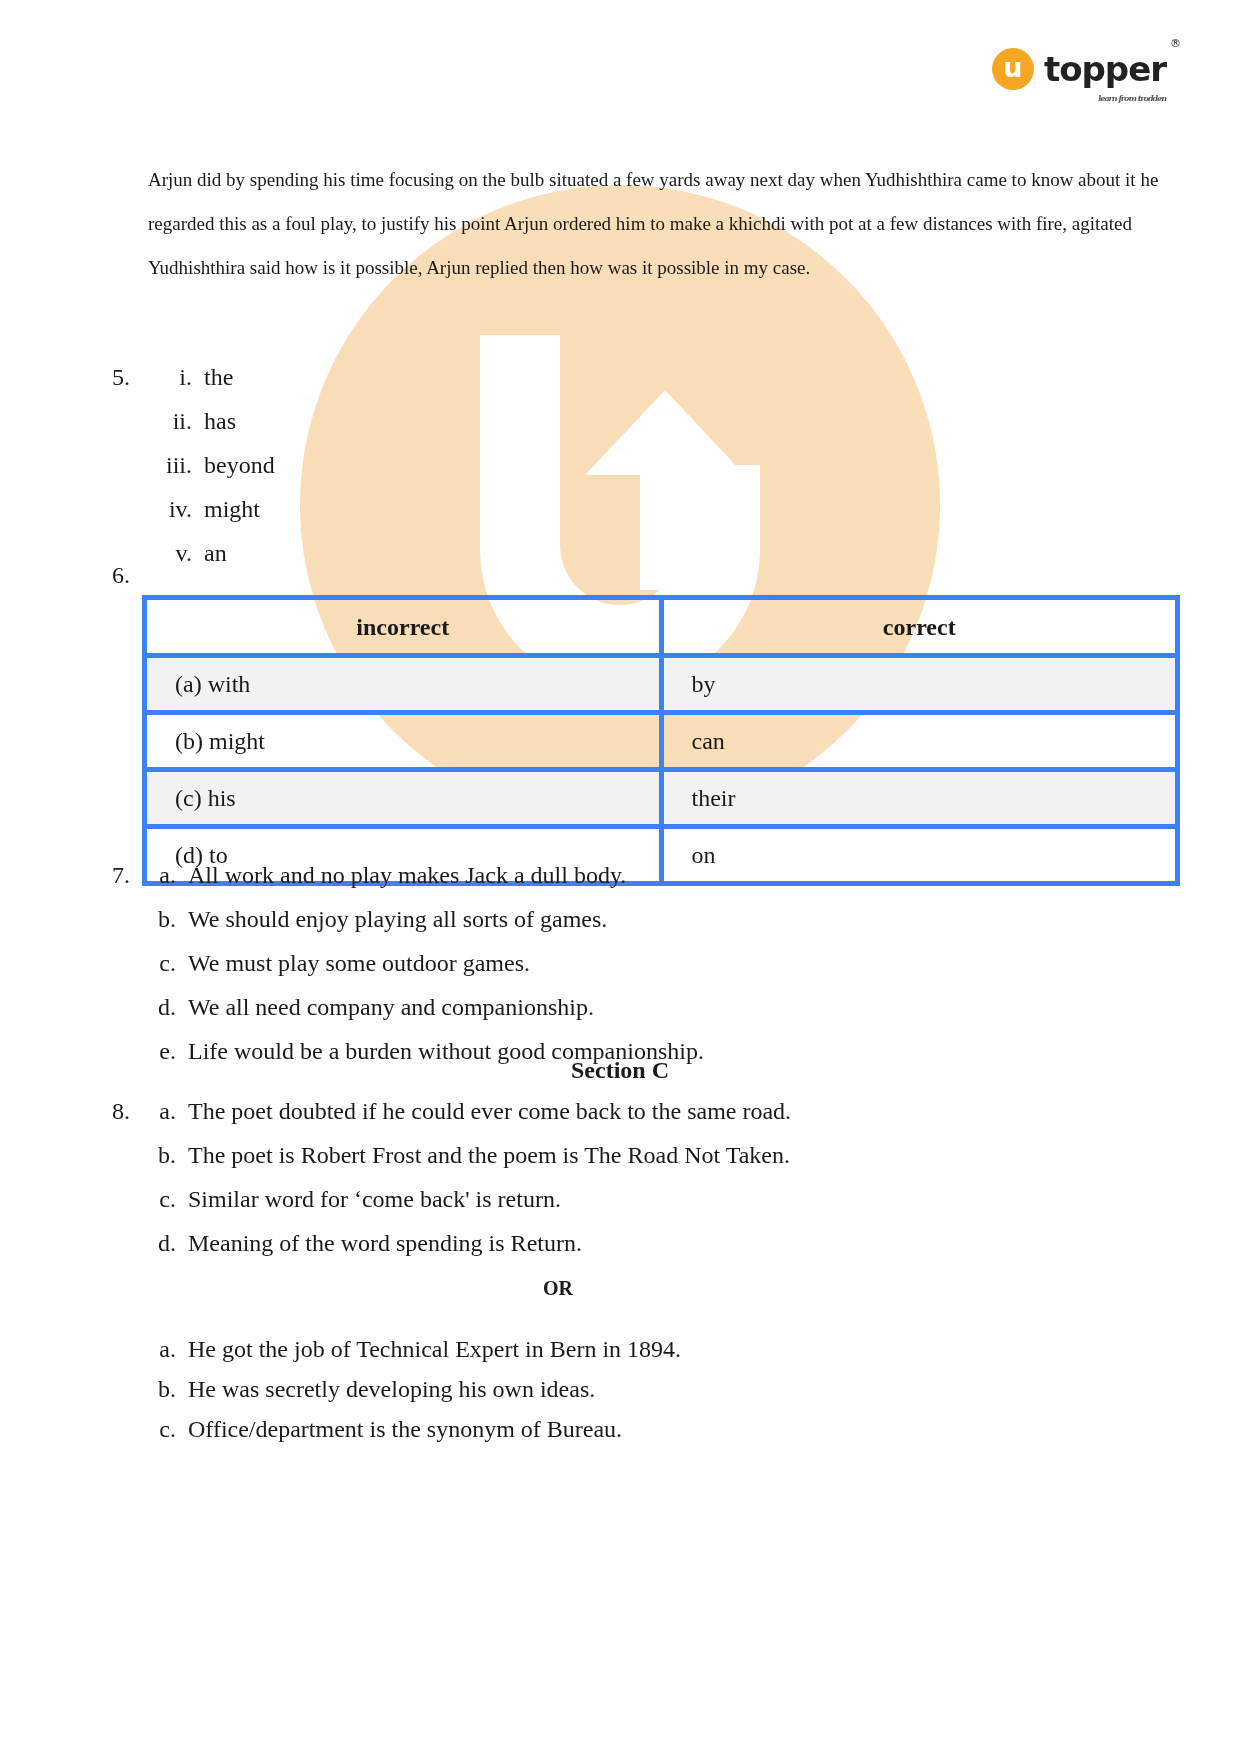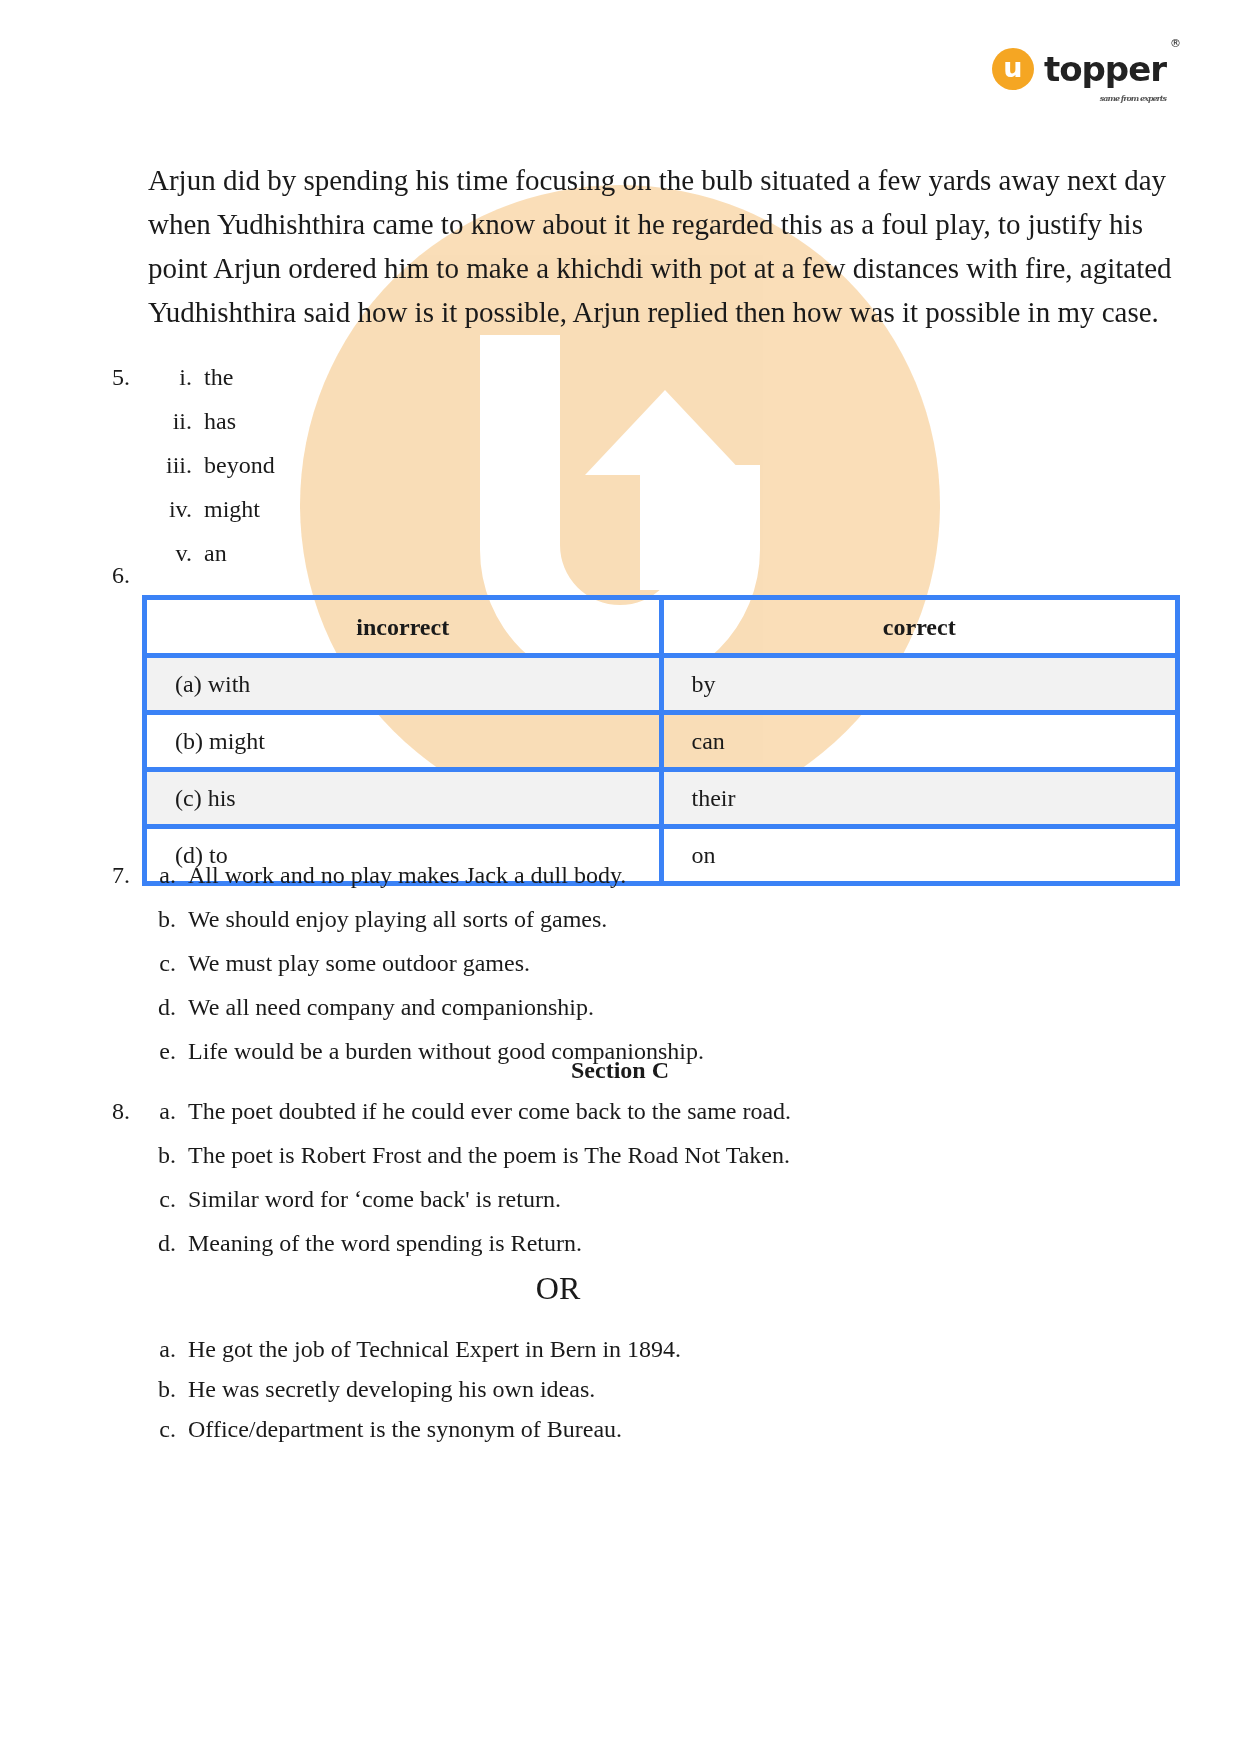--- a/index.html
+++ b/index.html
@@ -95,21 +95,21 @@
     left: 0; top: 0;
     width: 1240px;
     z-index: 2;
   }
 
   .para {
     position: absolute;
     left: 148px;
     top: 158px;
     width: 1030px;
-    font-size: 29px;
+    font-size: 19px;
     line-height: 44px;
     text-align: left;
   }
 
   .qblock { position: absolute; }
   .qnum {
     position: absolute;
     font-size: 24px;
     line-height: 44px;
   }
@@ -187,22 +187,22 @@
   #q8 { left: 112px; top: 1089px; }
   #q8 .qnum { left: 0; top: 0; }
   #q8 .qlist { margin-left: 38px; }
 
   .or-head {
     position: absolute;
     left: 0;
     top: 1270px;
     width: 1116px;
     text-align: center;
-    font-size: 32px;
-    font-weight: normal;
+    font-size: 20px;
+    font-weight: bold;
     line-height: 36px;
   }
 
   
   #q8or { left: 150px; top: 1329px; }
   #q8or .qlist li { line-height: 40px; }
 </style>
 </head>
 <body>
 
@@ -213,21 +213,21 @@
       <path d="M240 175 V60 H185 L265 -25 L345 60 H290 V175 Z" fill="#ffffff" transform="translate(-40,120)"></path>
     </svg>
   </div>
 </div>
 
 <div id="logo">
   <div class="logo-mark">u</div>
   <div class="logo-text">
     <span>topper</span>
     <span class="logo-reg">®</span>
-    <span class="logo-tag">same from experts</span>
+    <span class="logo-tag">learn from trodden</span>
   </div>
 </div>
 
 <div id="content">
 
   <div class="para">Arjun did by spending his time focusing on the bulb situated a few yards away next day when Yudhishthira came to know about it he regarded this as a foul play, to justify his point Arjun ordered him to make a khichdi with pot at a few distances with fire, agitated Yudhishthira said how is it possible, Arjun replied then how was it possible in my case.</div>
 
   <div class="qblock" id="q5">
     <div class="qnum">5.</div>
     <ul class="qlist">

